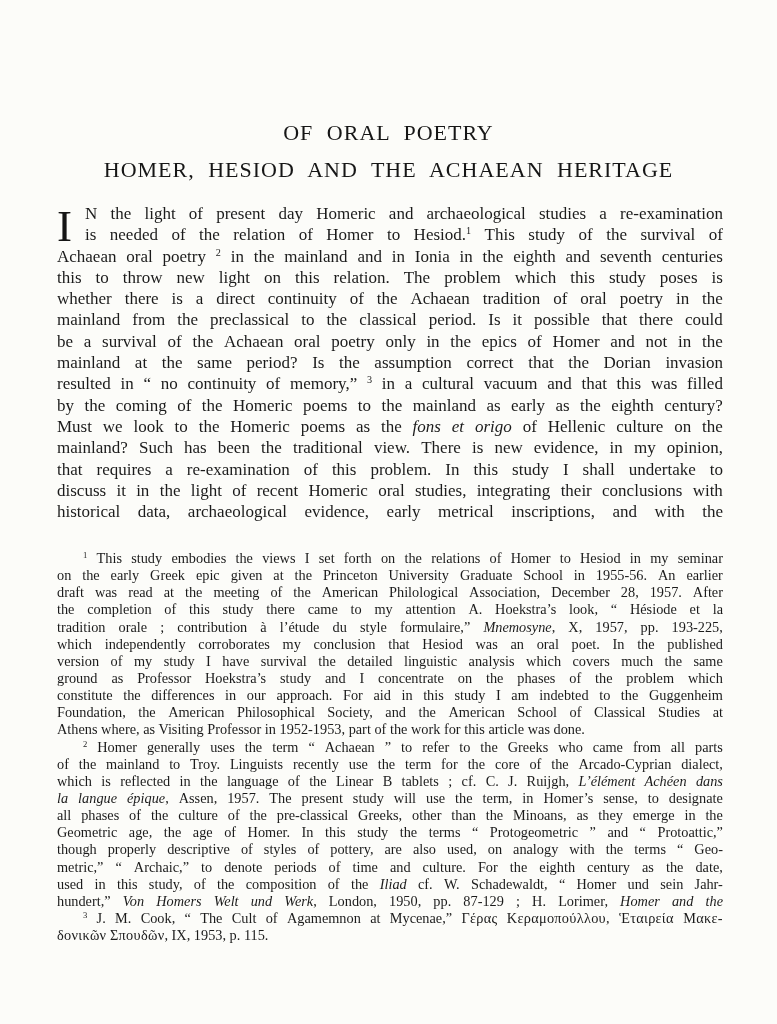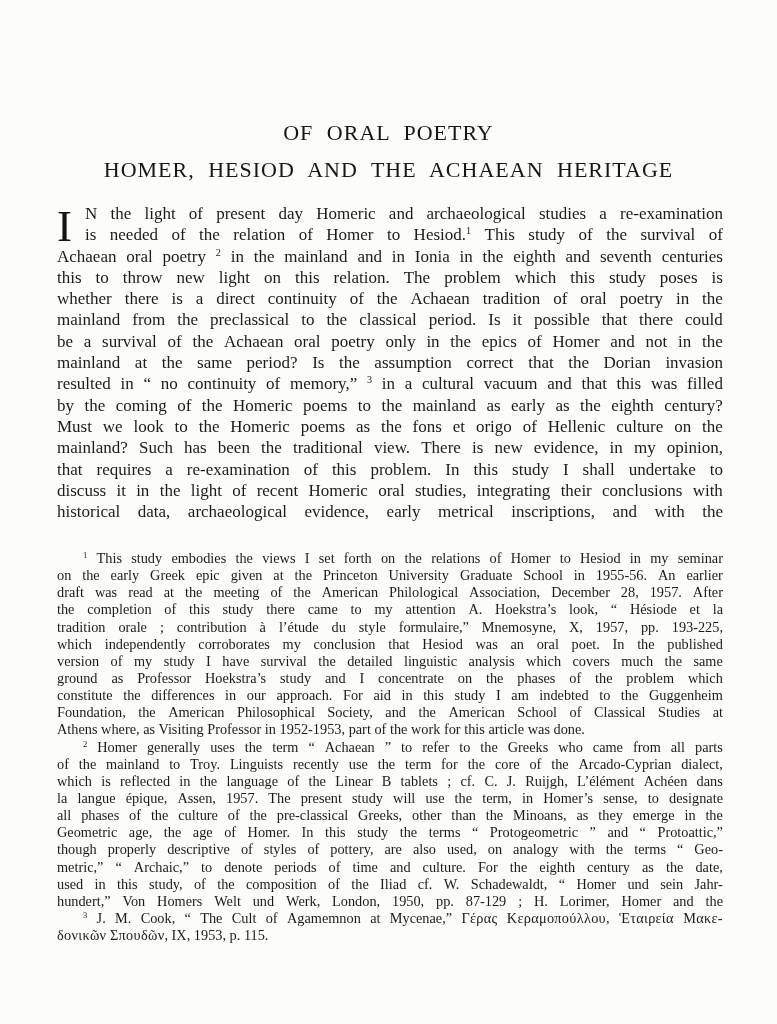--- a/index.html
+++ b/index.html
@@ -39,21 +39,21 @@
     justify-content: space-between;
     align-items: baseline;
     overflow: visible;
     white-space: nowrap;
   }
   .line.noj { display: block; white-space: normal; }
   .line.dc-pad { padding-left: 28px; }
   .line.fn-ind { padding-left: 26px; }
   .tok { display: inline-block; white-space: pre; }
   .line.noj .tok { display: inline; }
-  .it { }
+  .it { font-style: italic; }
   .gk { letter-spacing: 0.3px; }
   .sup { font-size: 60%; vertical-align: 0.55em; line-height: 0; }
   .dropcap {
     position: absolute;
     left: 0; top: 2px;
     font-size: 45px;
     line-height: 40px;
     color: #151515;
   }
 </style>

